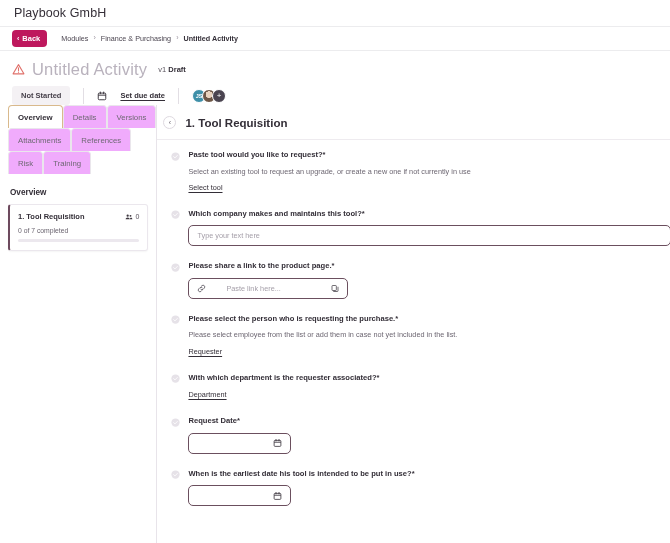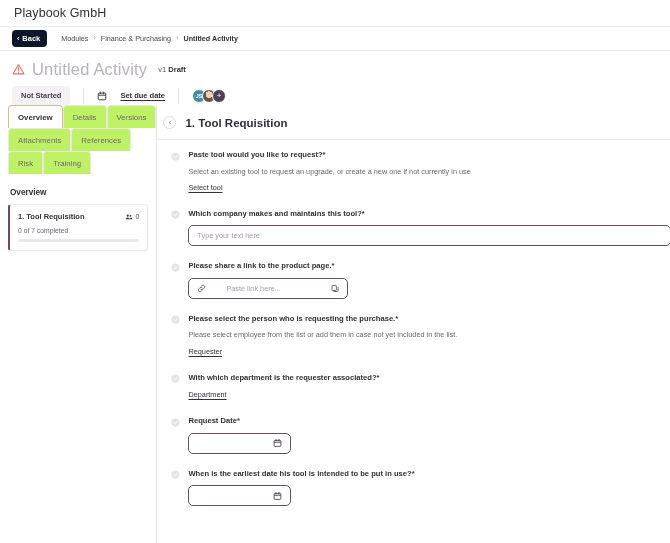--- a/index.html
+++ b/index.html
@@ -23,21 +23,21 @@
 
   
   .crumbrow {
     height: 24px;
     display: flex; align-items: center;
     padding-left: 12px;
     border-bottom: 1px solid #ececee;
     gap: 14px;
   }
   .back-btn {
-    background: #0f172a; color: #fff;
+    background: #be185d; color: #fff;
     border: none; border-radius: 4px;
     font-size: 7.5px; font-weight: 700;
     padding: 4px 7px 4px 5px;
     display: inline-flex; align-items:center; gap:3px;
     cursor: pointer;
     font-family: "Liberation Sans", sans-serif;
   }
   .back-btn .chev { font-size: 7px; line-height: 1; }
   .crumbs { display: flex; align-items:flex-start; gap: 5px; font-size: 7.2px; color: #4b4550; }
   .crumbs .sep { color: #9b949f; font-size: 7px; }
@@ -85,21 +85,21 @@
   .leftcol { width: 159px; border-right: 1px solid #e8e4ea; height: 100%; }
   .rightcol { flex:1; position:relative; background:#fff; }
 
   
   .tabs-wrap { padding: 0 0 0 8px; }
   .tabrow { display:flex; gap:0; }
   .tab {
     font-size: 7.8px; color:#6e6873;
     padding: 7px 9px 6px 9px;
     border:1px solid #eae6ec; border-bottom:none;
-    background:#bef264;
+    background:#f0abfc;
     border-radius: 4px 4px 0 0;
     cursor:pointer; white-space:nowrap;
     position:relative; top:0;
   }
   .tab.active {
     color:#332e37; font-weight:700;
     border-color:#d9b98c;
     background:#fff;
   }
   .tab.active::after{

